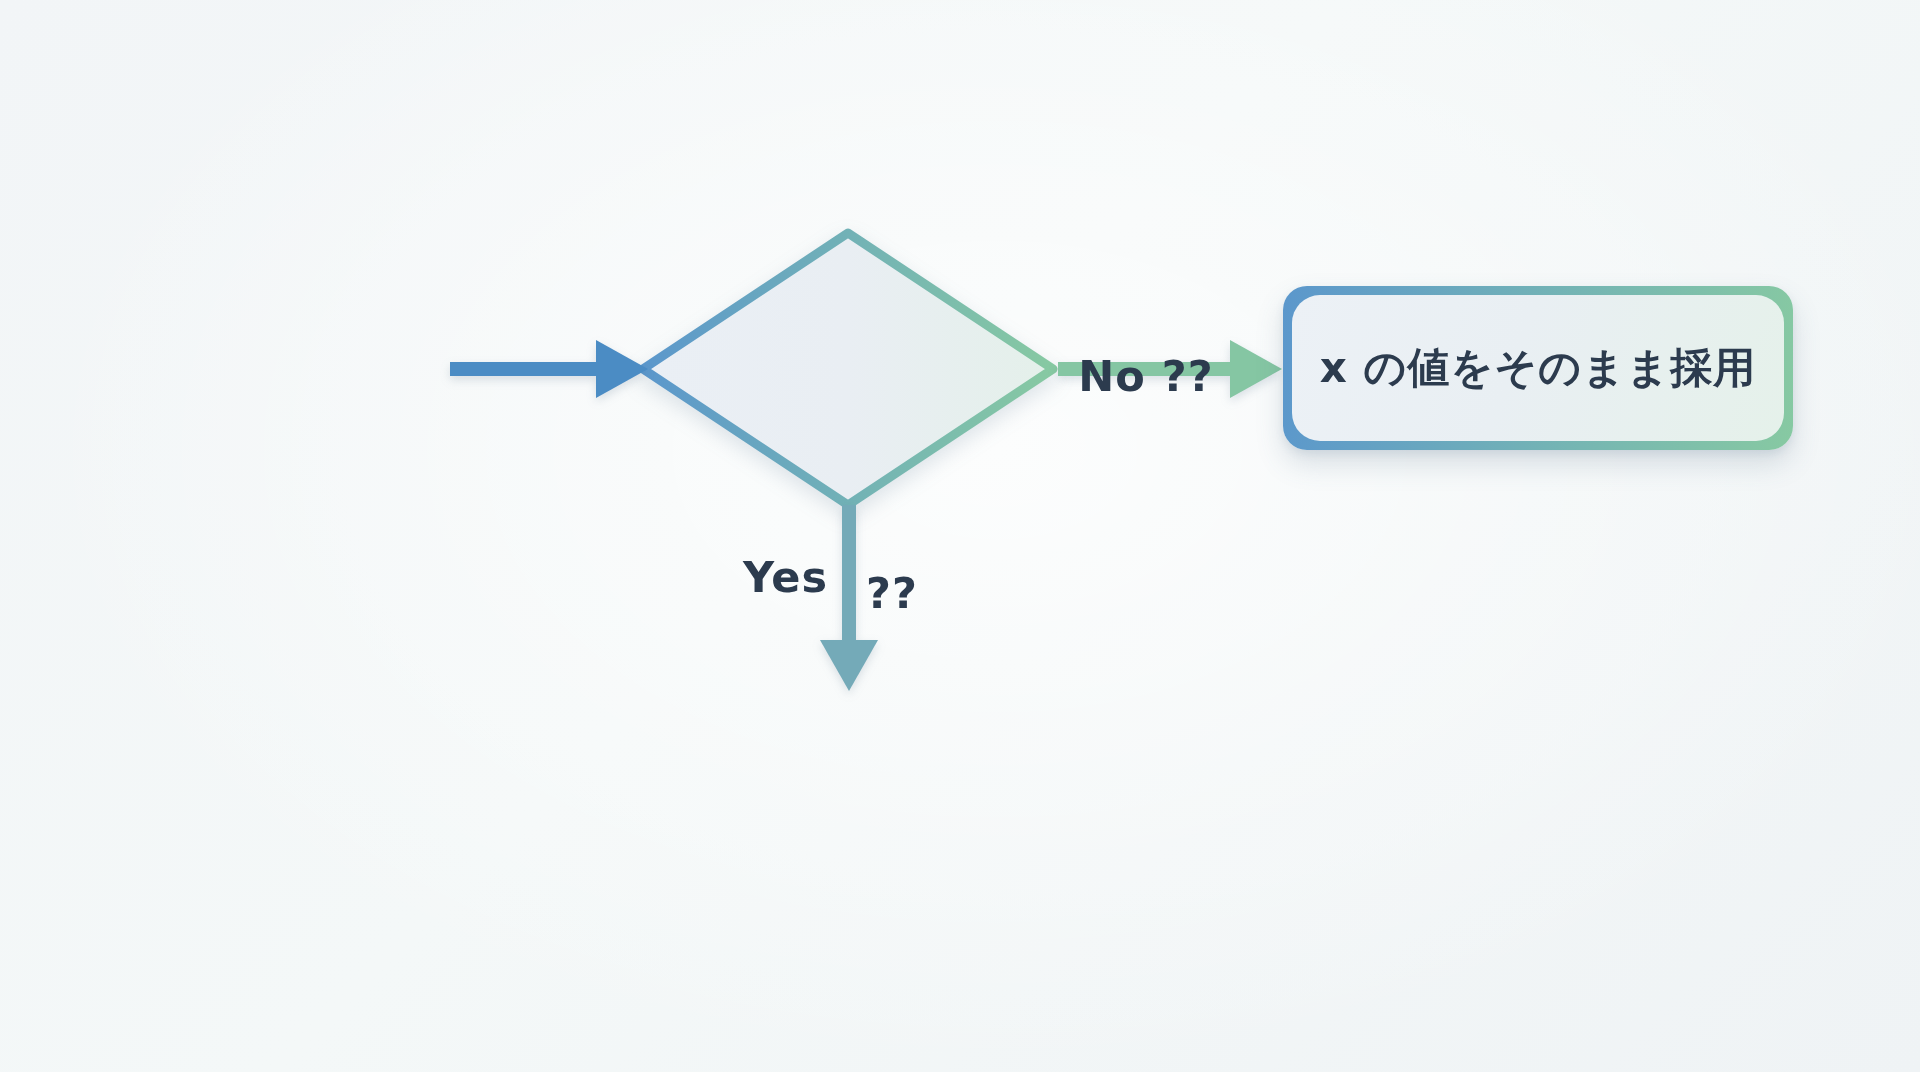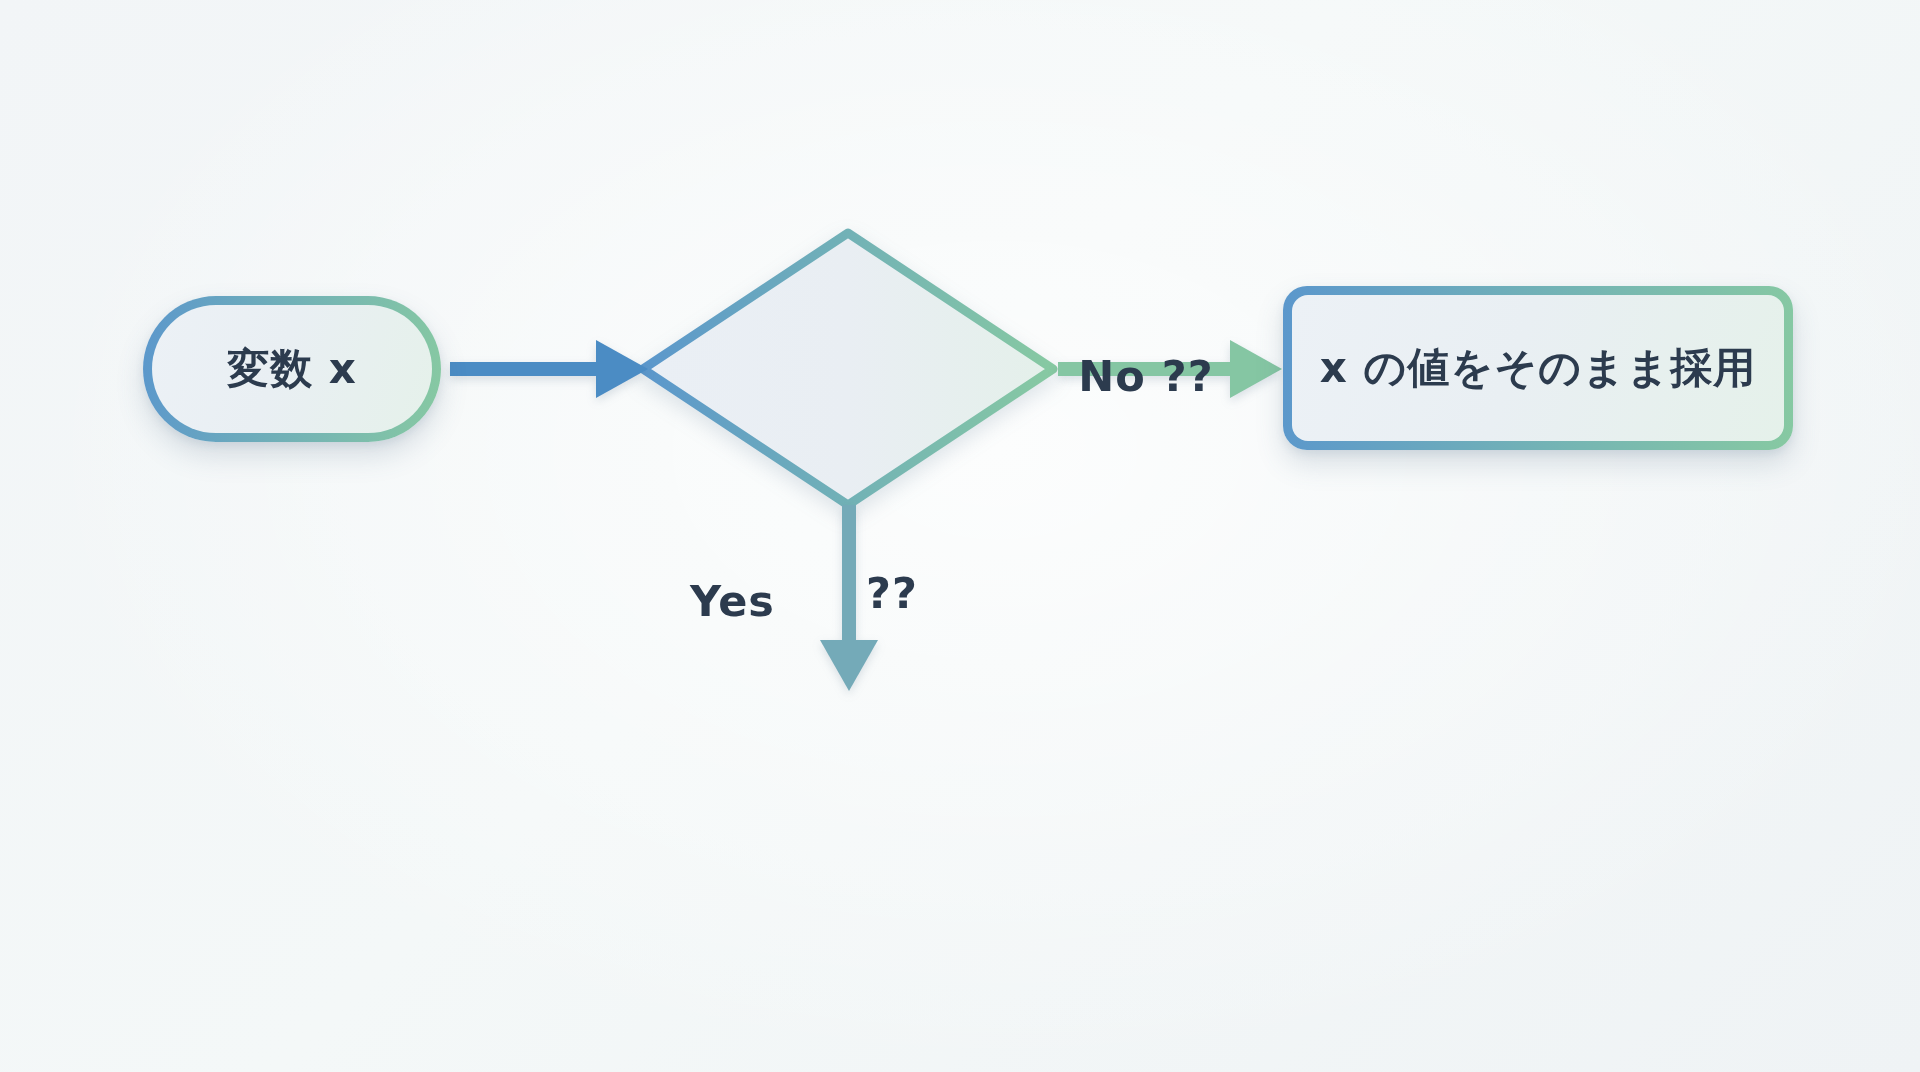--- a/index.html
+++ b/index.html
@@ -51,21 +51,21 @@
     font-size: 42px;
     letter-spacing: 1px;
     white-space: nowrap;
     text-align: center;
   }
 
   .node-start { left: 143px; top: 296px; width: 298px; height: 146px; border-radius: 999px; }
   .node-start .inner { border-radius: 999px; }
 
   .node-no-result { left: 1283px; top: 286px; width: 510px; height: 164px; border-radius: 24px; }
-  .node-no-result .inner { border-radius: 16px; }
+  .node-no-result .inner { border-radius: 28px; }
 
   .node-yes-result { left: 536px; top: 690px; width: 628px; height: 150px; border-radius: 24px; }
   .node-yes-result .inner { border-radius: 16px; }
 
   
   .decision-text {
     position: absolute;
     left: 668px; top: 340px;
     width: 360px; height: 58px;
     display: flex;
@@ -76,21 +76,21 @@
   
   .edge-label {
     position: absolute;
     color: #2c3b4e;
     font-weight: 700;
     font-size: 43px;
     letter-spacing: 1px;
     white-space: nowrap;
   }
   .label-no  { left: 1040px; top: 310px; width: 212px; text-align: center; margin-top: 41px; }
-  .label-yes { left: 690px;  top: 576px; width: 138px; }
+  .label-yes { left: 690px;  top: 552px; width: 138px; text-align: right; }
   .label-yes-op { left: 866px; top: 568px; width: 100px; text-align: left; }
 </style>
 </head>
 <body>
 
 <div class="canvas">
 
   <svg class="diagram-layer" viewBox="0 0 1920 1072" xmlns="http://www.w3.org/2000/svg">
     <defs>
       <linearGradient id="diamondStroke" x1="0" y1="0" x2="1" y2="0">
@@ -116,25 +116,20 @@
       <rect x="1058" y="362" width="176" height="14" fill="#85c6a3"></rect>
       <polygon points="1230,340 1282,369 1230,398" fill="#85c6a3"></polygon>
     </g>
 
     <g class="arrow-shadow">
       <rect x="842" y="505" width="14" height="138" fill="#74aab8"></rect>
       <polygon points="820,640 878,640 849,691" fill="#74aab8"></polygon>
     </g>
   </svg>
 
-  <div class="gnode node-start">
-    <div class="inner">
-      <span class="node-text">変数 x</span>
-    </div>
-  </div>
 
 
   <div class="gnode node-no-result">
     <div class="inner">
       <span class="node-text">x の値をそのまま採用</span>
     </div>
   </div>
 
 
   <div class="edge-label label-no">No ??</div>

